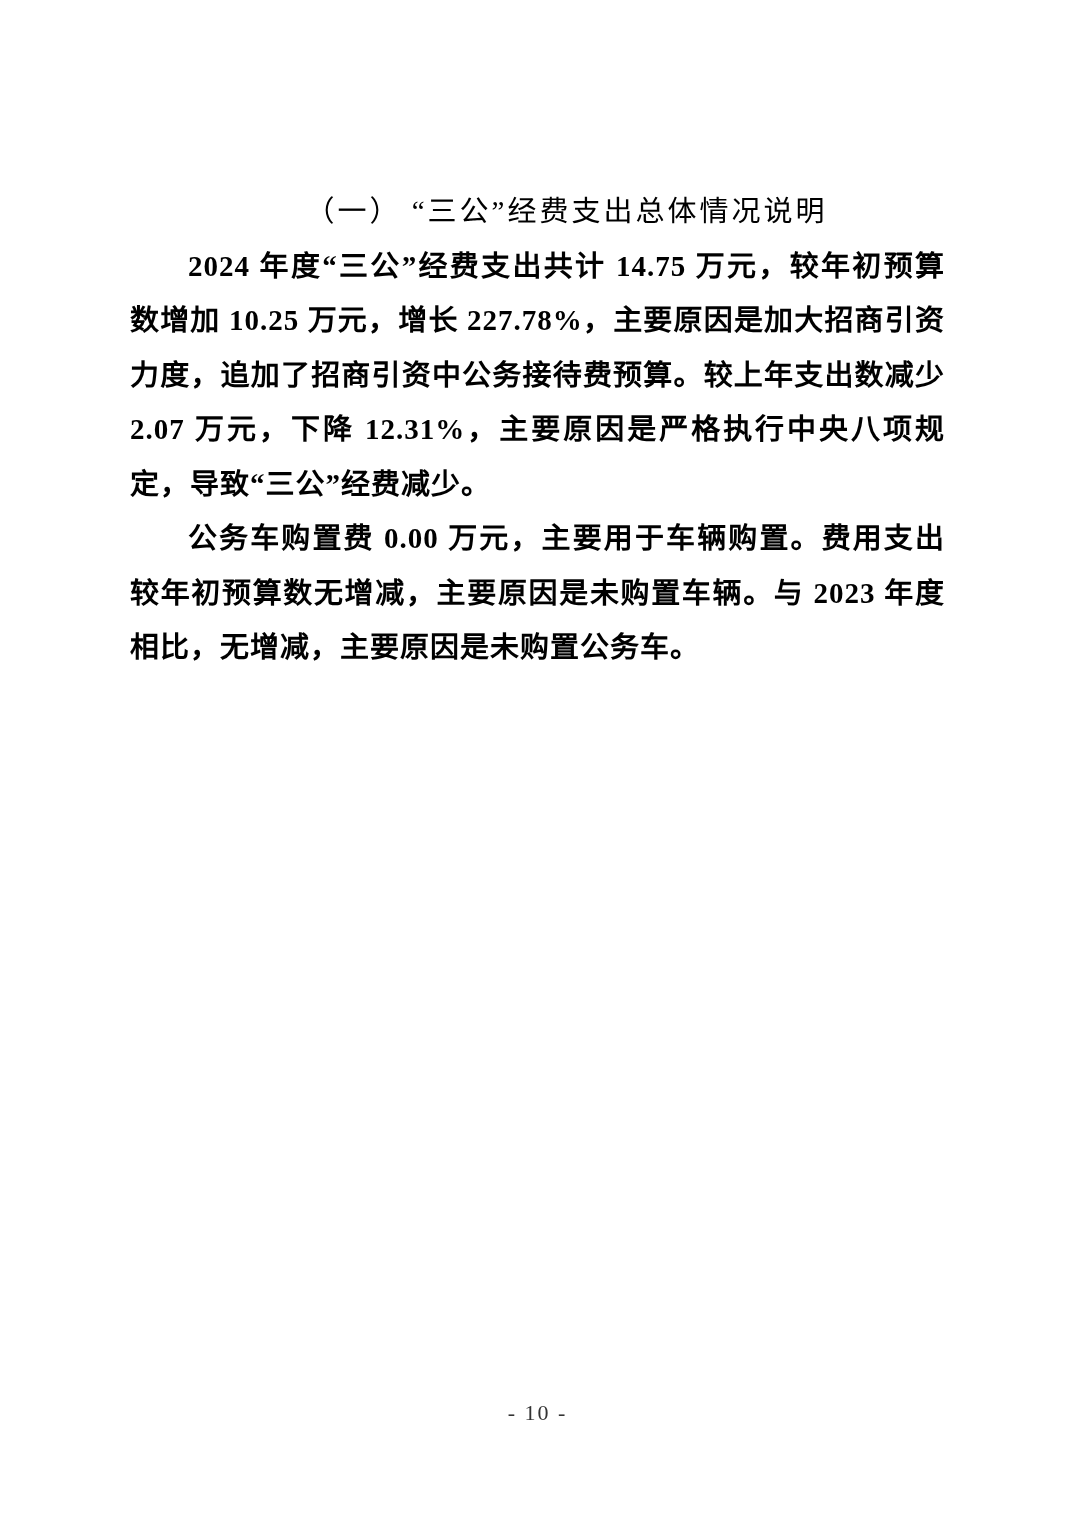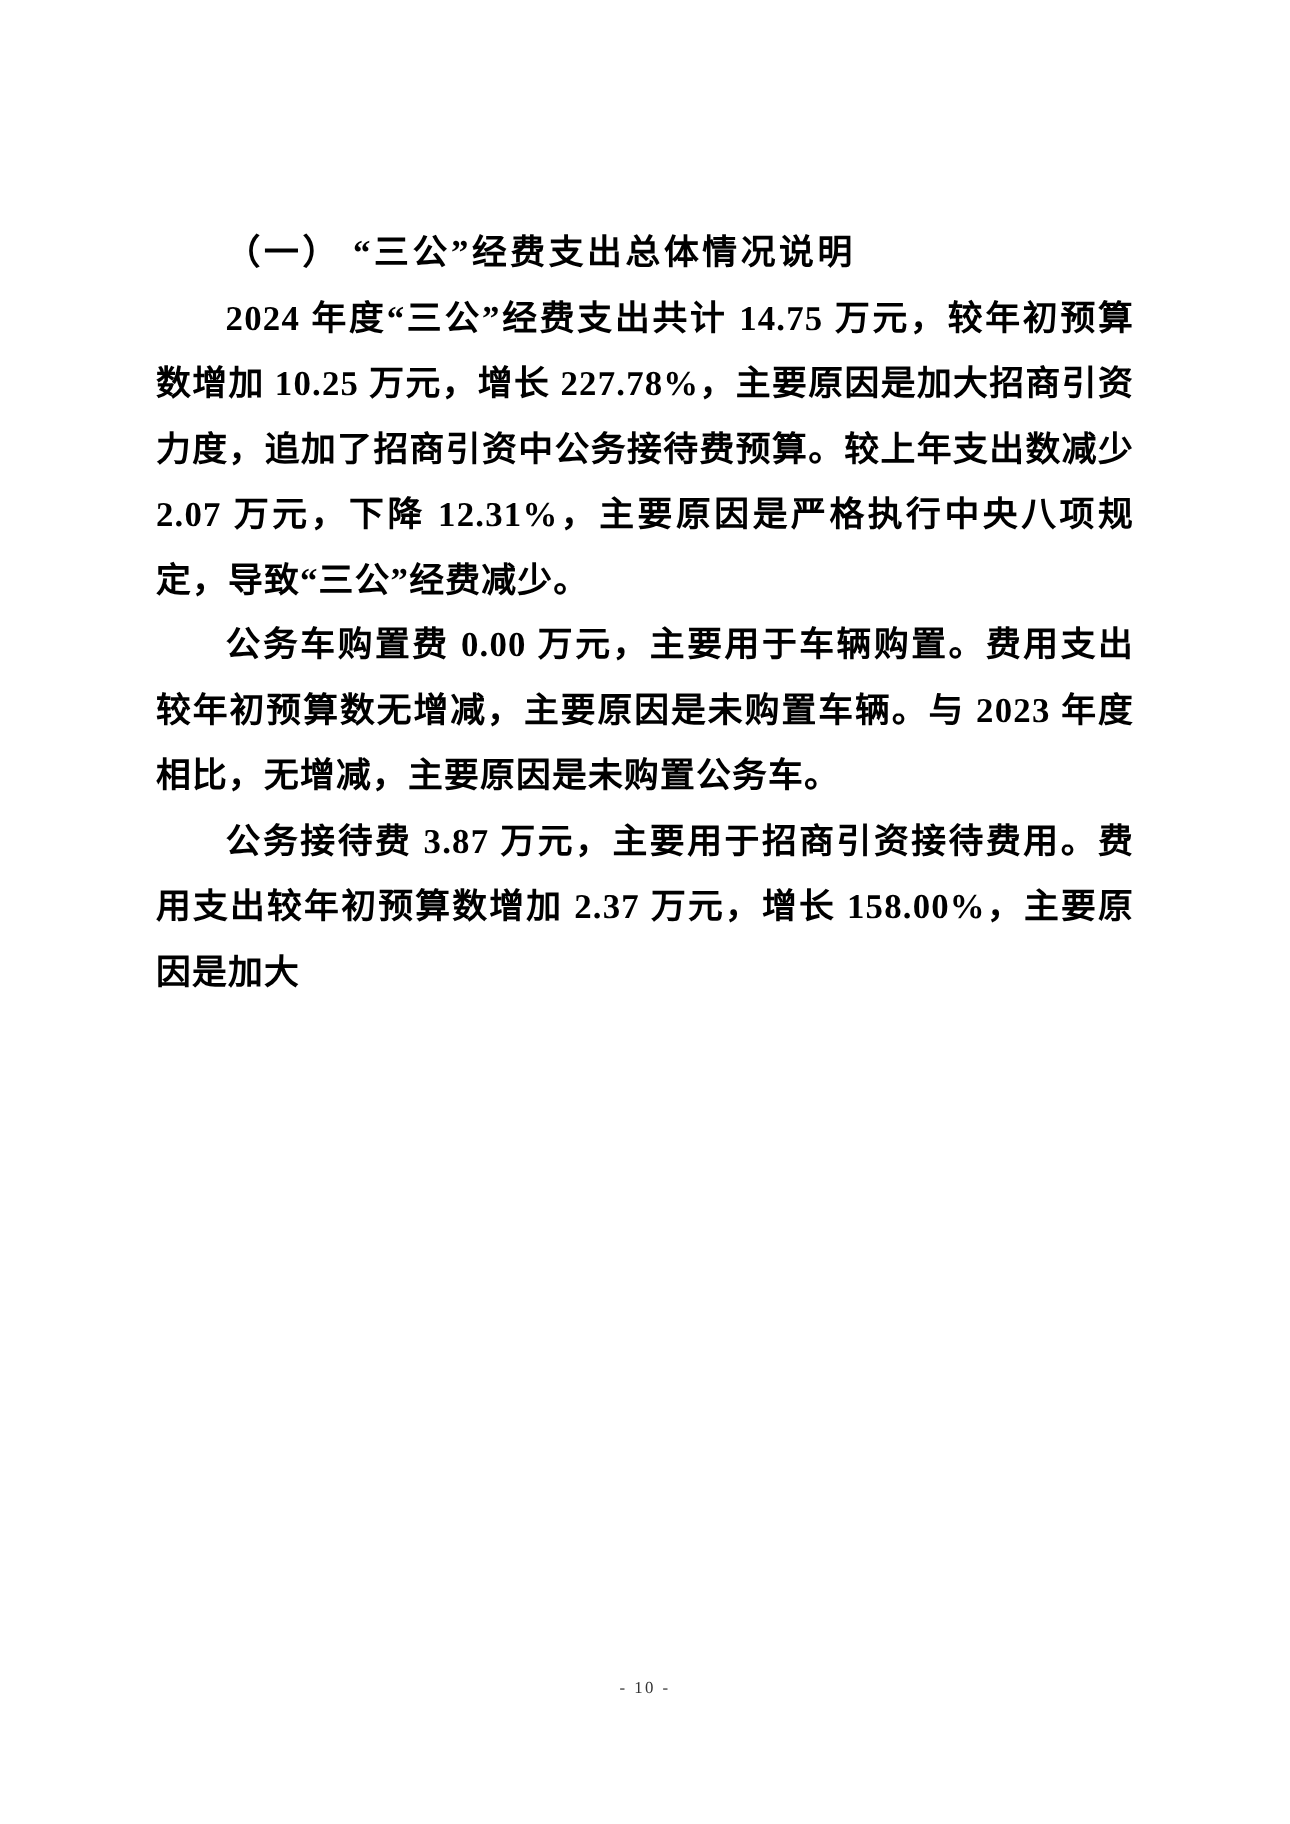--- a/index.html
+++ b/index.html
@@ -31,39 +31,38 @@
     font-size: 29px;
     line-height: 54.5px;
     letter-spacing: 1px;
     text-indent: 2em;
     text-align: justify;
     text-justify: inter-character;
     word-break: break-all;
     font-weight: bold;
   }
   .heading {
-    text-align: left;
+    text-align: center;
     letter-spacing: 3px;
-    font-weight: 700;
+    font-weight: 400;
   }
   .footer {
     position: absolute;
     left: 0;
     right: 0;
     top: 1400px;
     text-align: center;
-    font-size: 14px;
+    font-size: 22px;
     letter-spacing: 2px;
     color: #333333;
   }
 </style>
 </head>
 <body>
 
 <div class="page">
   <div class="content">
     <p class="heading">（一） “三公”经费支出总体情况说明</p>
     <p class="para">2024 年度“三公”经费支出共计 14.75 万元，较年初预算数增加 10.25 万元，增长 227.78%，主要原因是加大招商引资力度，追加了招商引资中公务接待费预算。较上年支出数减少 2.07 万元，下降 12.31%，主要原因是严格执行中央八项规定，导致“三公”经费减少。</p>
     <p class="para">公务车购置费 0.00 万元，主要用于车辆购置。费用支出较年初预算数无增减，主要原因是未购置车辆。与 2023 年度相比，无增减，主要原因是未购置公务车。</p>
-    <p class="para">公务接待费 3.87 万元，主要用于招商引资接待费用。费用支出较年初预算数增加 2.37 万元，增长 158.00%，主要原因是加大</p>
   </div>
   <div class="footer">- 10 -</div>
 </div>
 
 </body></html>

